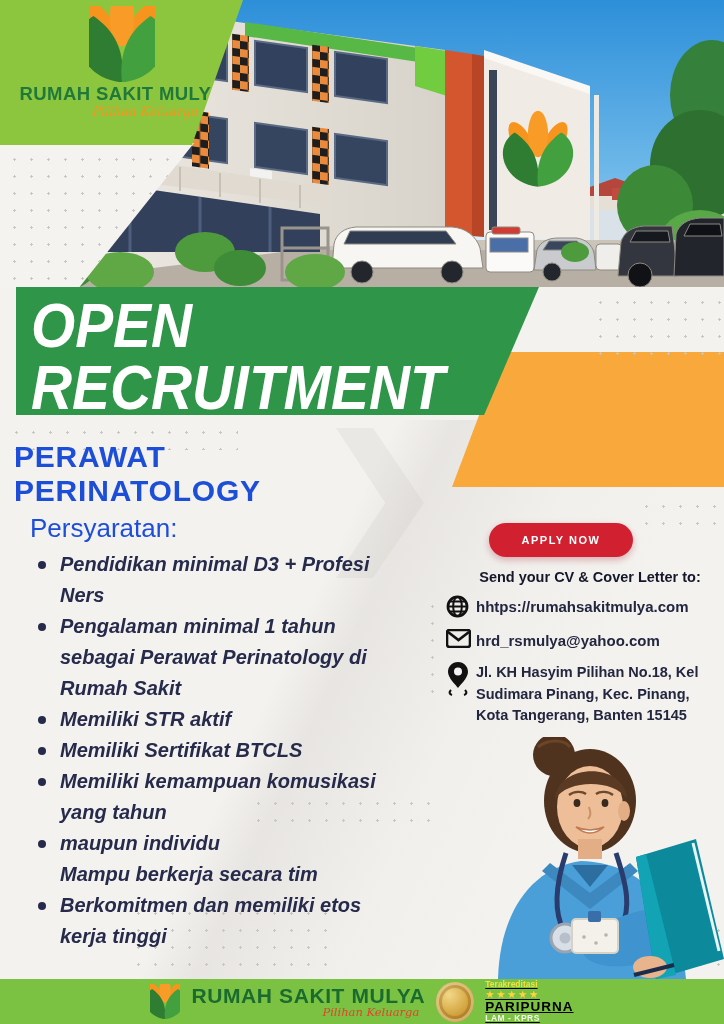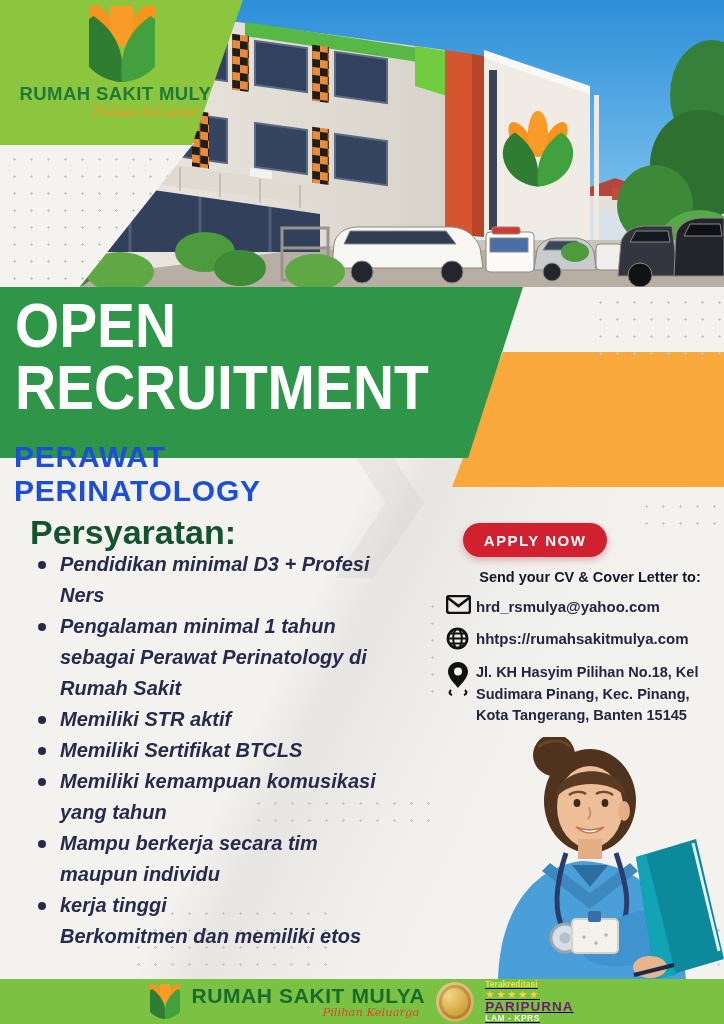--- a/index.html
+++ b/index.html
@@ -23,24 +23,24 @@
   
   .white-tri{
     position:absolute;left:0;top:143px;width:194px;height:144px;z-index:2;
     background-color:#F4F3F0;
     background-image:radial-gradient(#C8C6C2 1.3px,transparent 1.4px);
     background-size:17px 17px;background-position:6px 8px;
     clip-path:polygon(0 0,100% 0,41% 100%,0 100%);
   }
   
   .banner{
-    position:absolute;left:0;top:287px;width:523px;height:171px;z-index:3;
+    position:absolute;left:16px;top:287px;width:523px;height:128px;z-index:3;
     background:#2E9549;
     clip-path:polygon(0 0,100% 0,89.5% 100%,0 100%);
-    color:#FFFFFF;padding:0;
+    color:#FFFFFF;padding:0;font-style:italic;
   }
   .banner .t1,.banner .t2{
     font-weight:bold;font-size:58px;line-height:62px;letter-spacing:0;
     transform:scale(.98,1.07);transform-origin:left top;
     margin-left:15px;white-space:nowrap;
   }
   .banner .t1{margin-top:5px;}
   
   .orange-shape{
     position:absolute;left:452px;top:352px;width:272px;height:135px;z-index:2;
@@ -58,35 +58,35 @@
     background:linear-gradient(115deg,transparent 40%,rgba(203,200,195,.30) 46%,rgba(228,226,222,.16) 60%,transparent 74%);
   }
   
   .dots{
     position:absolute;z-index:2;
     background-image:radial-gradient(#C8C6C2 1.3px,transparent 1.4px);
     background-size:17px 17px;
   }
   
   .job-title{position:absolute;left:14px;top:440px;z-index:4;color:#1d4ed8;font-weight:bold;font-size:30px;line-height:34px;letter-spacing:.8px;}
-  .req-heading{position:absolute;left:30px;top:513px;z-index:4;color:#14532d;font-weight:bold;font-size:34px;}
+  .req-heading{position:absolute;left:30px;top:513px;z-index:4;color:#1d4ed8;font-weight:normal;font-size:26px;}
   .req-list{
     position:absolute;left:16px;top:549px;width:450px;z-index:4;margin:0;padding:0;list-style:none;
     color:#262A4B;font-weight:bold;font-size:20px;
   }
   .req-list li{position:relative;padding-left:44px;}
   .req-list li::before{
     content:"";position:absolute;left:22px;top:12px;width:8px;height:8px;border-radius:50%;background:#262A4B;
   }
   .req-list .rl{line-height:31px;font-style:italic;}
   
   .apply{
-    position:absolute;left:463px;top:523px;width:144px;height:34px;z-index:4;
+    position:absolute;left:489px;top:523px;width:144px;height:34px;z-index:4;
     background:#D12030;border:none;border-radius:17px;cursor:pointer;
-    color:#fff;font-family:"Liberation Sans",sans-serif;font-weight:bold;font-size:15px;letter-spacing:1.5px;
+    color:#fff;font-family:"Liberation Sans",sans-serif;font-weight:bold;font-size:11px;letter-spacing:1.5px;
     box-shadow:0 3px 7px rgba(160,20,35,.30);
   }
   .cv-line{position:absolute;left:456px;top:569px;width:268px;z-index:4;text-align:center;
     color:#14162A;font-weight:bold;font-size:14.5px;}
   .contacts{position:absolute;left:446px;top:594px;width:272px;z-index:4;color:#22263F;}
   .c-row{display:flex;align-items:flex-start;margin-bottom:6px;}
   .c-ico{flex:0 0 30px;padding-top:1px;}
   .c-txt{font-weight:bold;font-size:15px;line-height:26px;}
   .c-addr{font-weight:bold;font-size:14.5px;line-height:21.5px;padding-top:2px;}
   
@@ -100,21 +100,21 @@
   .f-name{color:#1A6B2F;font-weight:bold;font-size:21px;letter-spacing:.6px;white-space:nowrap;}
   .f-tagline{font-family:"DejaVu Serif",serif;font-style:italic;font-size:11.5px;color:#E0452A;text-align:right;margin-top:-3px;margin-right:6px;}
   .medallion{
     width:38px;height:40px;border-radius:50%;
     background:radial-gradient(circle at 35% 32%,#F2D887,#D3A440 55%,#A87618 95%);
     box-shadow:inset 0 0 0 3px rgba(255,244,200,.45), inset 0 0 0 6px rgba(140,95,20,.35);
   }
   .accred{display:flex;flex-direction:column;line-height:1.05;text-decoration:underline;}
   .acc-label{color:#F5E13F;font-size:8.5px;font-weight:bold;}
   .acc-stars{color:#FFD23E;font-size:10.5px;letter-spacing:1.5px;}
-  .acc-level{color:#701a75;font-size:13.5px;font-weight:bold;letter-spacing:1px;}
+  .acc-level{color:#000000;font-size:13.5px;font-weight:bold;letter-spacing:1px;}
   .acc-body{color:#F7F7EF;font-size:8.5px;font-weight:bold;letter-spacing:.5px;}
 </style>
 </head>
 <body>
 
 <svg width="0" height="0" style="position:absolute" aria-hidden="true">
   <defs>
     <g id="flowerShape">
       <ellipse cx="-11" cy="-14" rx="6" ry="13" transform="rotate(-28 -11 -14)" fill="#F7941E"></ellipse>
       <ellipse cx="11" cy="-14" rx="6" ry="13" transform="rotate(28 11 -14)" fill="#F7941E"></ellipse>
@@ -307,53 +307,53 @@
       <div class="rl">Memiliki STR aktif</div>
     </li>
     <li>
       <div class="rl">Memiliki Sertifikat BTCLS</div>
     </li>
     <li>
       <div class="rl">Memiliki kemampuan komusikasi</div>
       <div class="rl">yang tahun</div>
     </li>
     <li>
+      <div class="rl">maupun individu</div>
       <div class="rl">Mampu berkerja secara tim</div>
-      <div class="rl">maupun individu</div>
-    </li>
-    <li>
+    </li>
+    <li>
+      <div class="rl">Berkomitmen dan memiliki etos</div>
       <div class="rl">kerja tinggi</div>
-      <div class="rl">Berkomitmen dan memiliki etos</div>
     </li>
   </ul>
 
   <button class="apply">APPLY NOW</button>
   <div class="cv-line">Send your CV &amp; Cover Letter to:</div>
 
   <div class="contacts">
-    <div class="c-row">
-      <span class="c-ico">
-        <svg width="25" height="19" viewBox="0 0 25 19">
-            <rect x="1" y="1" width="23" height="17" rx="2.5" fill="none" stroke="#111111" stroke-width="2.6"></rect>
-            <path d="M2,3 L12.5,11 L23,3" fill="none" stroke="#111111" stroke-width="2.6"></path>
-          </svg>
-      </span>
-      <span class="c-txt">hrd_rsmulya@yahoo.com</span>
-    </div>
     <div class="c-row">
       <span class="c-ico">
         <svg width="23" height="23" viewBox="0 0 23 23">
             <circle cx="11.5" cy="11.5" r="9.6" fill="none" stroke="#111111" stroke-width="2.6"></circle>
             <ellipse cx="11.5" cy="11.5" rx="4.3" ry="9.6" fill="none" stroke="#111111" stroke-width="2"></ellipse>
             <line x1="2" y1="11.5" x2="21" y2="11.5" stroke="#111111" stroke-width="2"></line>
             <line x1="3.5" y1="6.5" x2="19.5" y2="6.5" stroke="#111111" stroke-width="2"></line>
             <line x1="3.5" y1="16.5" x2="19.5" y2="16.5" stroke="#111111" stroke-width="2"></line>
           </svg>
       </span>
       <span class="c-txt">hhtps://rumahsakitmulya.com</span>
+    </div>
+    <div class="c-row">
+      <span class="c-ico">
+        <svg width="25" height="19" viewBox="0 0 25 19">
+            <rect x="1" y="1" width="23" height="17" rx="2.5" fill="none" stroke="#111111" stroke-width="2.6"></rect>
+            <path d="M2,3 L12.5,11 L23,3" fill="none" stroke="#111111" stroke-width="2.6"></path>
+          </svg>
+      </span>
+      <span class="c-txt">hrd_rsmulya@yahoo.com</span>
     </div>
     <div class="c-row">
       <span class="c-ico">
         <svg width="24" height="36" viewBox="0 0 24 36">
             <path d="M12,1 C18,1 22,5.5 22,11 C22,17 14,24 12,27 C10,24 2,17 2,11 C2,5.5 6,1 12,1 Z" fill="#111111"></path>
             <circle cx="12" cy="10.5" r="4" fill="#F4F2EF"></circle>
             <path d="M5,29 C3,31 3,33 6,34 M19,29 C21,31 21,33 18,34" fill="none" stroke="#111111" stroke-width="2.2"></path>
           </svg>
       </span>
       <span class="c-addr">

